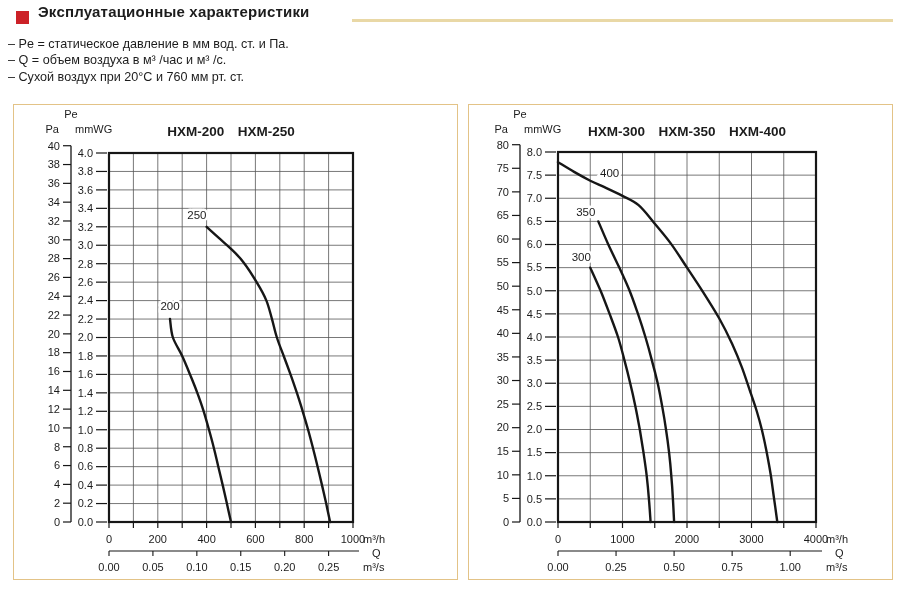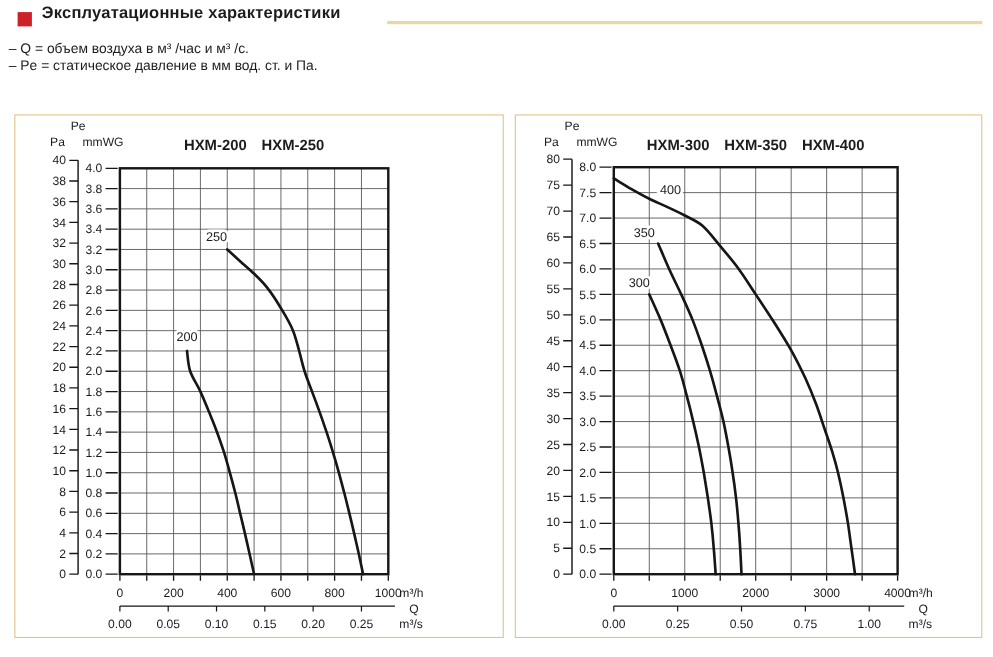--- a/index.html
+++ b/index.html
@@ -27,22 +27,23 @@
 </head>
 <body>
 
 <div id="page">
 
   <div class="hdr-square" style="background: rgb(204, 33, 39);"></div>
   <div class="hdr-title">Эксплуатационные характеристики</div>
   <div class="hdr-rule" style="background: rgb(233, 216, 166);"></div>
 
   <div class="notes">
+    <div>– Pe = статическое давление в мм вод. ст. и Па.</div>
     <div>– Q = объем воздуха в м³ /час и м³ /с.</div>
-    <div>– Pe = статическое давление в мм вод. ст. и Па.</div>
+    <div>– Сухой воздух при 20°C и 760 мм рт. ст.</div>
   </div>
 
   <div class="panel panel-left" style="border-color: rgb(227, 195, 135);">
     <svg width="442" height="473" viewBox="0 0 442 473">
         <g stroke="#555555" stroke-width="0.8">
           <line x1="119.4" y1="48" x2="119.4" y2="417"></line>
           <line x1="143.8" y1="48" x2="143.8" y2="417"></line>
           <line x1="168.2" y1="48" x2="168.2" y2="417"></line>
           <line x1="192.60000000000002" y1="48" x2="192.60000000000002" y2="417"></line>
           <line x1="217" y1="48" x2="217" y2="417"></line>

